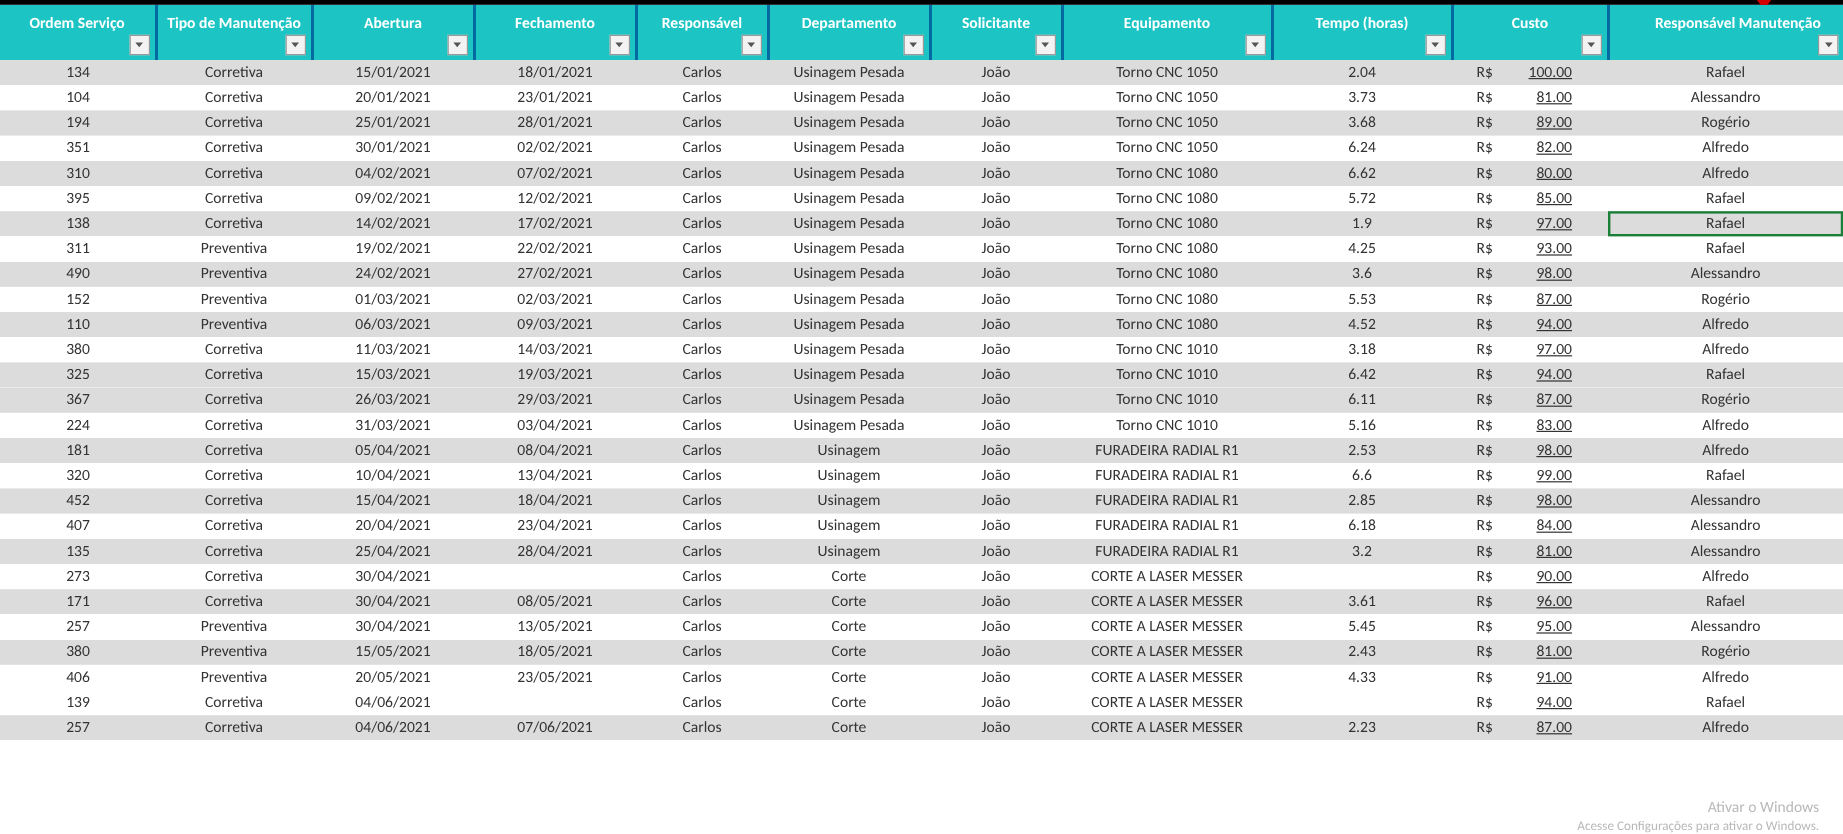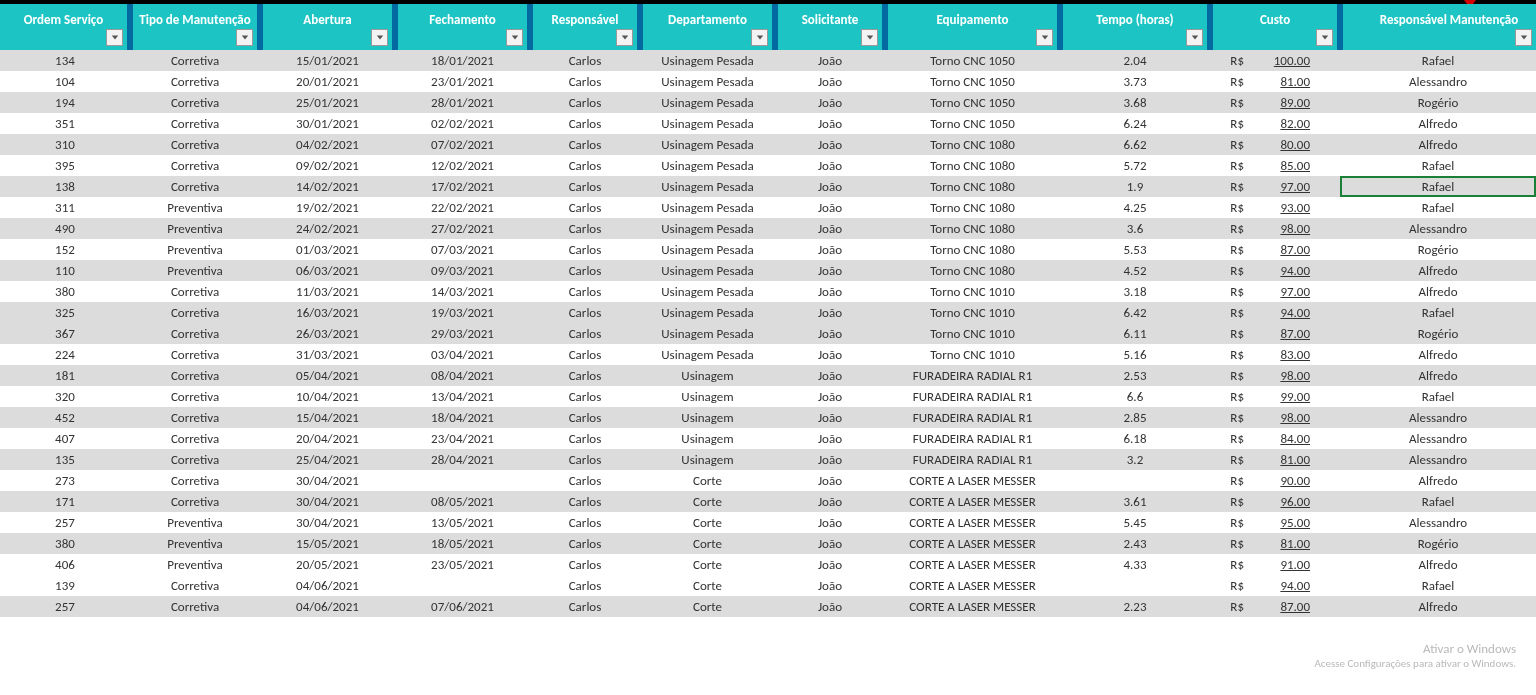--- a/index.html
+++ b/index.html
@@ -5,21 +5,21 @@
   html,body{margin:0;padding:0;font-family:Calibri,Arial,sans-serif;font-size:13px;color:#333;background:#fff;}
   .sheet{width:1536px;}
   table{border-collapse:collapse;width:100%;table-layout:fixed;}
   thead th{
     background:#1dc4c4;
     color:#fff;
     font-weight:600;
     text-align:center;
     padding:8px 4px 22px 4px;
     position:relative;
-    border-right:6px solid #0369a1;
+    border-right:3px solid #0369a1;
     vertical-align:middle;
     line-height:1.2;
   }
   thead th:last-child{border-right:none;padding-left:23px;}
   .filter{
     position:absolute;
     bottom:4px;
     right:4px;
     width:15px;height:15px;
     background:#f3f3f3;
@@ -34,21 +34,21 @@
     overflow:hidden;
   }
   tbody tr.odd td{background:#dcdcdc;}
   tbody tr.even td{background:#ffffff;}
   
   td.cur{text-align:right;padding-right:6px;}
   td.val{text-align:right;padding-right:30px;text-decoration:underline;}
   td.selected{outline:2px solid #1a7f37;outline-offset:-2px;}
   .watermark{
     position:fixed;
-    right:20px;bottom:25px;
+    right:20px;bottom:0;
     color:#b9b9b9;
     font-size:13px;
     pointer-events:none;
     text-align:right;
     line-height:1.2;
   }
   .topbar{height:4px;background:#000;position:relative;}
   .redtri{
     position:absolute;top:0;right:60px;width:0;height:0;
     border-left:6px solid transparent;
@@ -261,21 +261,21 @@
           <td>Torno CNC 1080</td>
           <td>3.6</td>
           <td class="cur">R$</td>
           <td class="val">98.00</td>
           <td>Alessandro</td>
         </tr>
         <tr class="even">
           <td>152</td>
           <td>Preventiva</td>
           <td>01/03/2021</td>
-          <td>07/03/2021</td>
+          <td>02/03/2021</td>
           <td>Carlos</td>
           <td>Usinagem Pesada</td>
           <td>João</td>
           <td>Torno CNC 1080</td>
           <td>5.53</td>
           <td class="cur">R$</td>
           <td class="val">87.00</td>
           <td>Rogério</td>
         </tr>
         <tr class="odd">
@@ -302,21 +302,21 @@
           <td>João</td>
           <td>Torno CNC 1010</td>
           <td>3.18</td>
           <td class="cur">R$</td>
           <td class="val">97.00</td>
           <td>Alfredo</td>
         </tr>
         <tr class="odd">
           <td>325</td>
           <td>Corretiva</td>
-          <td>16/03/2021</td>
+          <td>15/03/2021</td>
           <td>19/03/2021</td>
           <td>Carlos</td>
           <td>Usinagem Pesada</td>
           <td>João</td>
           <td>Torno CNC 1010</td>
           <td>6.42</td>
           <td class="cur">R$</td>
           <td class="val">94.00</td>
           <td>Rafael</td>
         </tr>

